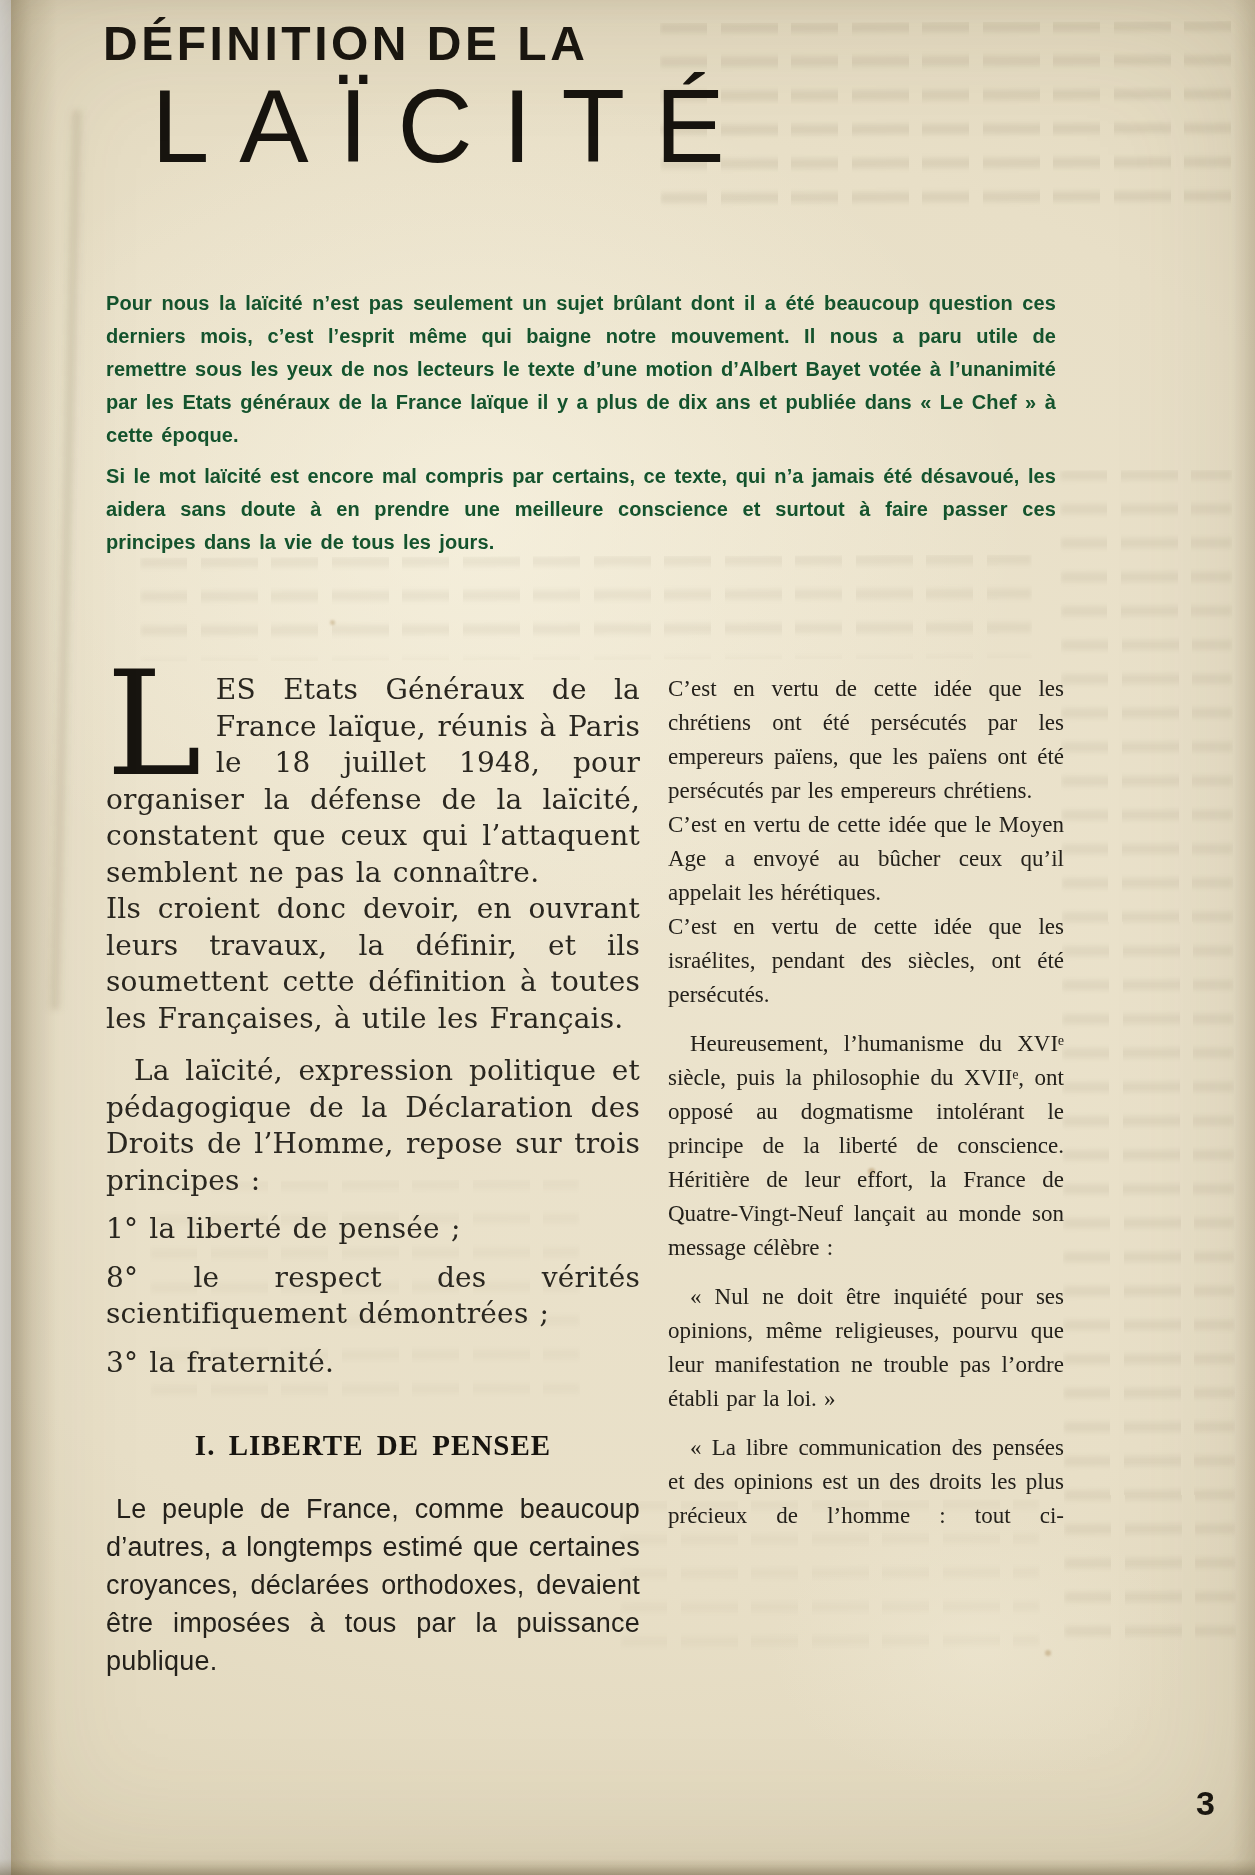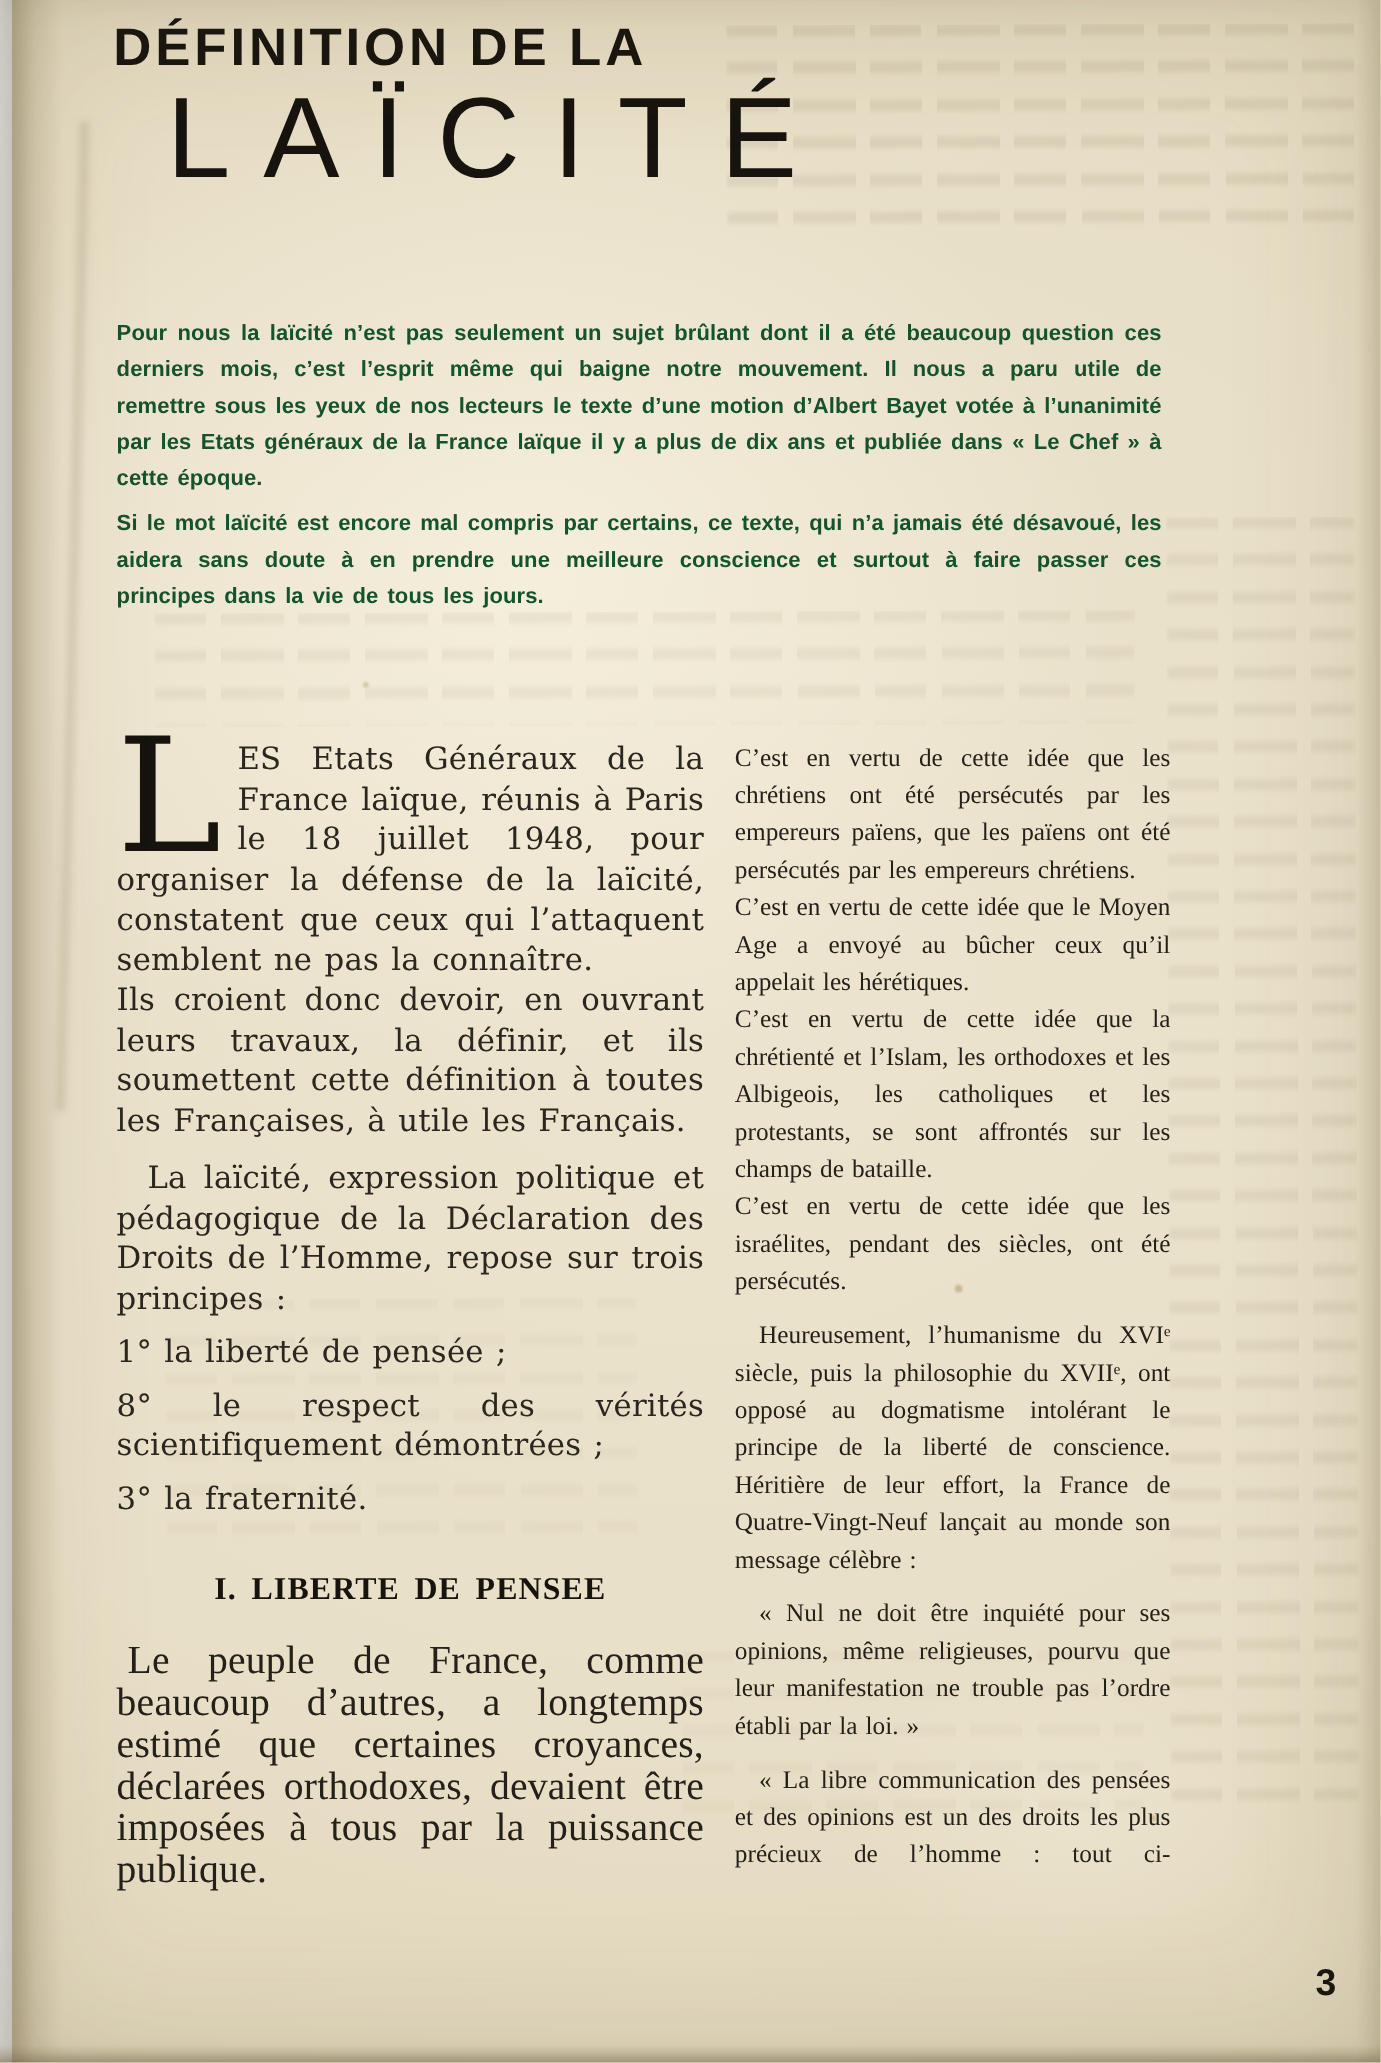--- a/index.html
+++ b/index.html
@@ -60,21 +60,21 @@
     letter-spacing:.2px;word-spacing:2px;text-align:justify;color:#2a2720;}
   .col-left p{margin:0;}
   .dropcap{float:left;font-family:"DejaVu Serif", serif;font-weight:400;
     font-size:144px;line-height:104px;height:104px;padding-right:14px;color:#17140f;}
   .p-indent{text-indent:28px;}
   .mt{margin-top:16px !important;}
   .principle{margin-top:12px !important;}
   .section-heading{margin-top:46px;margin-bottom:26px;text-align:center;
     font-family:"Liberation Serif", serif;font-weight:700;font-size:29px;
     letter-spacing:1px;word-spacing:5px;color:#17140f;white-space:nowrap;}
-  .section-para{font-family:Liberation Serif, serif;font-size:36px;line-height:38px;
+  .section-para{font-family:Liberation Sans, sans-serif;font-size:27px;line-height:38px;
     word-spacing:2px;text-indent:10px;color:#24211b;}
   .col-right{left:668px;top:672px;width:396px;
     font-family:"Liberation Serif", serif;font-size:23px;line-height:34px;
     word-spacing:1.5px;text-align:justify;color:#24211b;}
   .col-right p{margin:0;}
   .col-right .gap{margin-top:15px;}
   .q-indent{text-indent:22px;}
   .runover{text-align-last:justify;}
   
   .folio{left:1196px;top:1784px;font-family:"Liberation Sans", sans-serif;
@@ -114,21 +114,20 @@
   <p class="principle">1° la liberté de pensée ;</p>
   <p class="principle">8° le respect des vérités scientifiquement démontrées ;</p>
   <p class="principle">3° la fraternité.</p>
   <h2 class="section-heading">I. LIBERTE DE PENSEE</h2>
   <p class="section-para">Le peuple de France, comme beaucoup d’autres, a longtemps estimé que certaines croyances, déclarées orthodoxes, devaient être imposées à tous par la puissance publique.</p>
 </section>
 
 <section class="abs col-right">
   <p>C’est en vertu de cette idée que les chrétiens ont été persécutés par les empereurs païens, que les païens ont été persécutés par les empereurs chrétiens.</p>
   <p>C’est en vertu de cette idée que le Moyen Age a envoyé au bûcher ceux qu’il appelait les hérétiques.</p>
-  <p>C’est en vertu de cette idée que la chrétienté et l’Islam, les orthodoxes et les Albigeois, les catholiques et les protestants, se sont affrontés sur les champs de bataille.</p>
   <p>C’est en vertu de cette idée que les israélites, pendant des siècles, ont été persécutés.</p>
   <p class="gap q-indent">Heureusement, l’humanisme du XVIᵉ siècle, puis la philosophie du XVIIᵉ, ont opposé au dogmatisme intolérant le principe de la liberté de conscience. Héritière de leur effort, la France de Quatre-Vingt-Neuf lançait au monde son message célèbre :</p>
   <p class="gap q-indent">« Nul ne doit être inquiété pour ses opinions, même religieuses, pourvu que leur manifestation ne trouble pas l’ordre établi par la loi. »</p>
   <p class="gap q-indent runover">« La libre communication des pensées et des opinions est un des droits les plus précieux de l’homme : tout ci-</p>
 </section>
 
 <div class="abs folio">3</div>
 
 <div class="abs vignette"></div>
 

